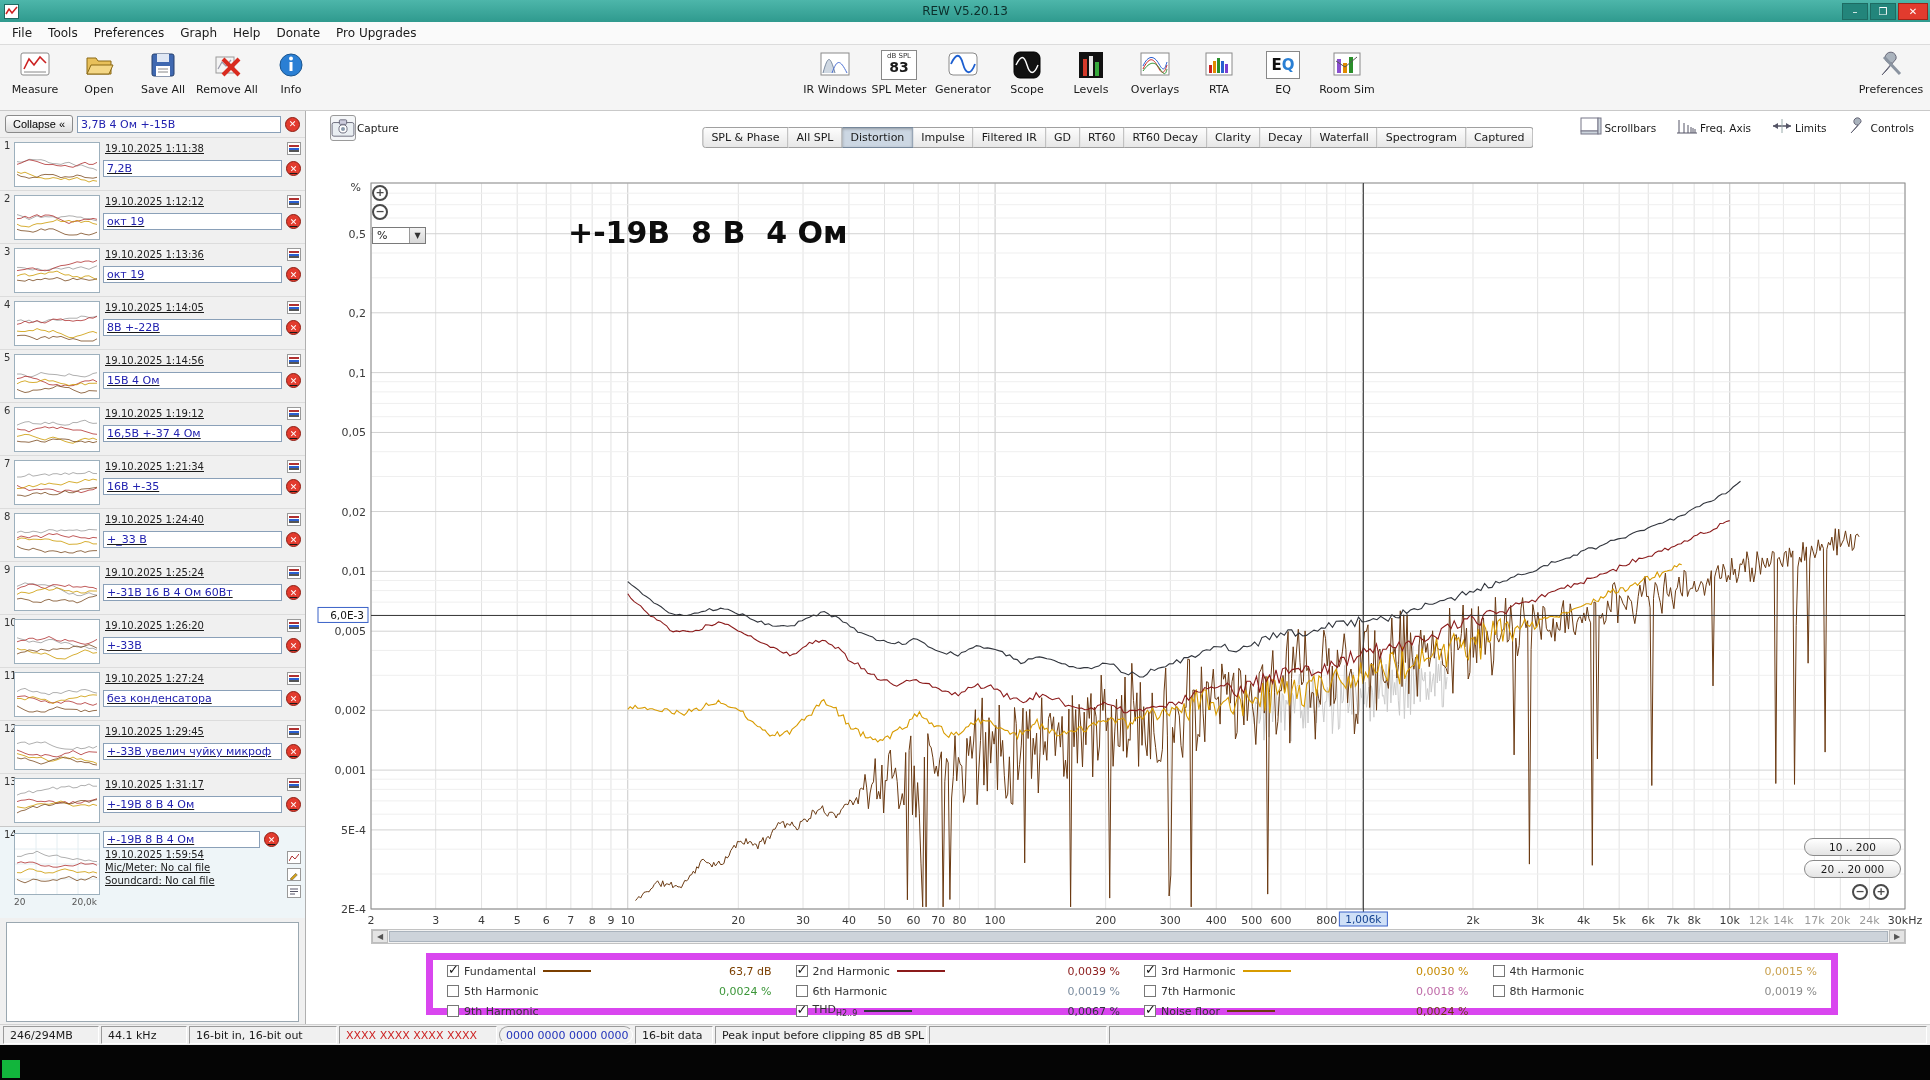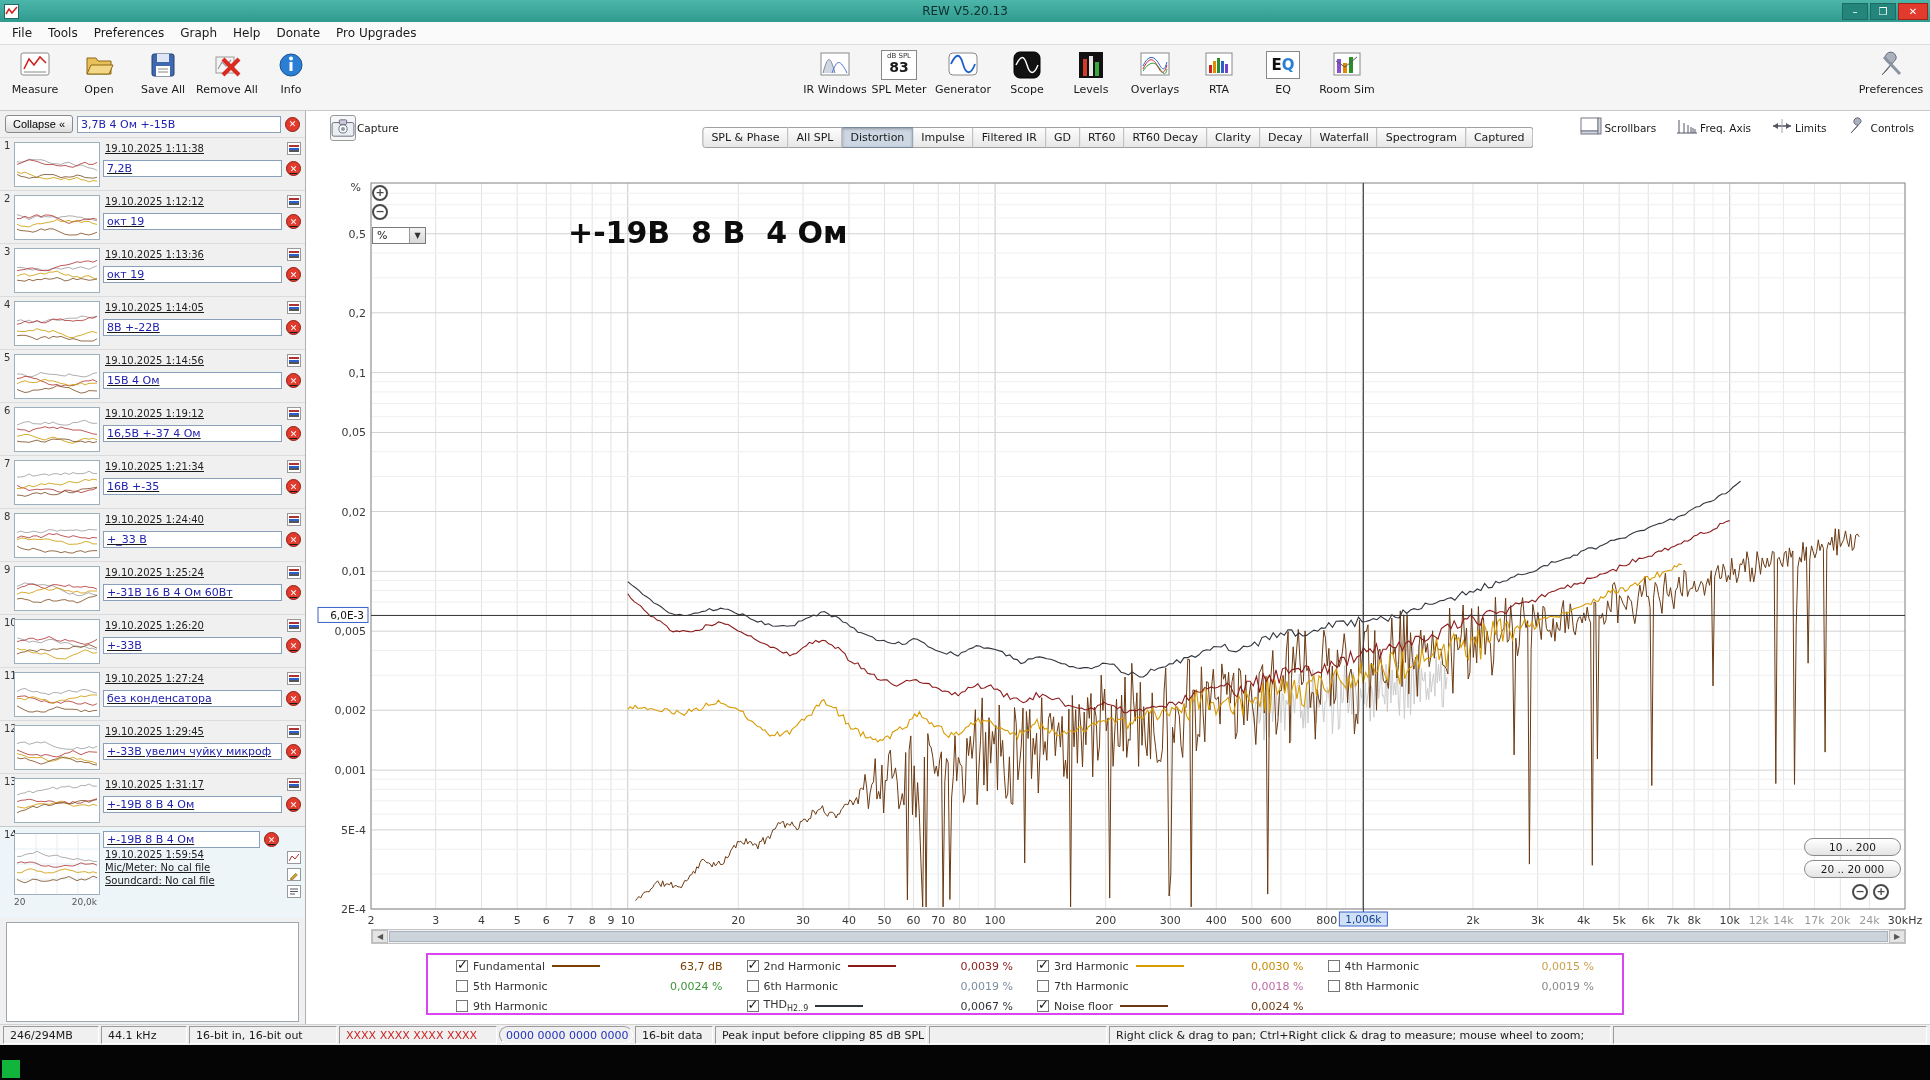--- a/index.html
+++ b/index.html
@@ -104,22 +104,22 @@
   .range-btn { position:absolute; left:1498px; width:97px; height:18px; border:1px solid #8a8a8a;
     border-radius:9px; background:linear-gradient(#ffffff,#e4e4e4); font-size:10.5px; text-align:center;
     line-height:16px; }
   .hscroll { height:15px; flex:0 0 15px; margin:2px 24px 0 65px; display:flex; border:1px solid #c2c2c2;
     background:#f2f2f2; }
   .hs-arrow { width:16px; background:#e4e4e4; border:1px solid #bdbdbd; font-size:8px; color:#555;
     display:flex; align-items:center; justify-content:center; }
   .hs-thumb { flex:1; margin:1px; background:#cdd3da; border:1px solid #aab3bd; }
 
   
-  .legend { margin:9px 0 0 120px; width:1198px; height:62px; border:2px solid #d946ef; background:#fff;
-    display:grid; grid-template-columns:repeat(4,1fr); grid-auto-rows:20px; align-items:center; padding:1px 16px; }
+  .legend { margin:9px 0 0 120px; width:1412px; height:62px; border:7px solid #d946ef; background:#fff;
+    display:grid; grid-template-columns:repeat(4,1fr); grid-auto-rows:20px; align-items:center; padding:1px 2px; }
   .lg-cell { display:flex; align-items:center; gap:5px; padding:0 12px; font-size:11px; color:#333; overflow:hidden; }
   .cb { width:12px; height:12px; flex:0 0 12px; border:1px solid #777; background:#fff; position:relative; }
   .cb.on::after { content:"✓"; position:absolute; top:-4px; left:0; font-size: 13px; font-weight:bold; color:#111; }
   .sw { width:48px; height:0; border-top:2px solid #000; margin:0 2px; flex:0 0 48px; }
   .lg-val { margin-left:auto; white-space:nowrap; }
   .lg-lbl sub { font-size:8px; }
 
   
   .statusbar { height:21px; flex:0 0 21px; background:#f0f0f0; border-top:1px solid #d2d2d2;
     display:flex; padding:1px 2px; }
@@ -1003,20 +1003,19 @@
 
   <div class="statusbar" id="statusbar">
       <div class="seg" style="width: 96px;">246/294MB</div>
       <div class="seg" style="width: 86px;">44.1 kHz</div>
       <div class="seg" style="width: 148px;">16-bit in, 16-bit out</div>
       <div class="seg" style="color: rgb(204, 34, 34); width: 158px;">XXXX XXXX  XXXX XXXX</div>
       <div class="seg" style="color: rgb(34, 51, 187); width: 134px; border-radius: 9px;">0000 0000  0000 0000</div>
       <div class="seg" style="width: 78px;">16-bit data</div>
       <div class="seg" style="width: 212px;">Peak input before clipping 85 dB SPL</div>
       <div class="seg" style="width: 178px;"></div>
-      <div class="seg" style="width: 502px;">Right click &amp; drag to pan; Ctrl+Right click &amp; drag to measure; mouse wheel to zoom;</div>
       <div class="seg" style="flex: 1 1 0%;"></div>
     </div>
 </div>
 
 <div class="bottom-strip">
   <div class="taskbar-icon"></div>
 </div>
 
 </body></html>

